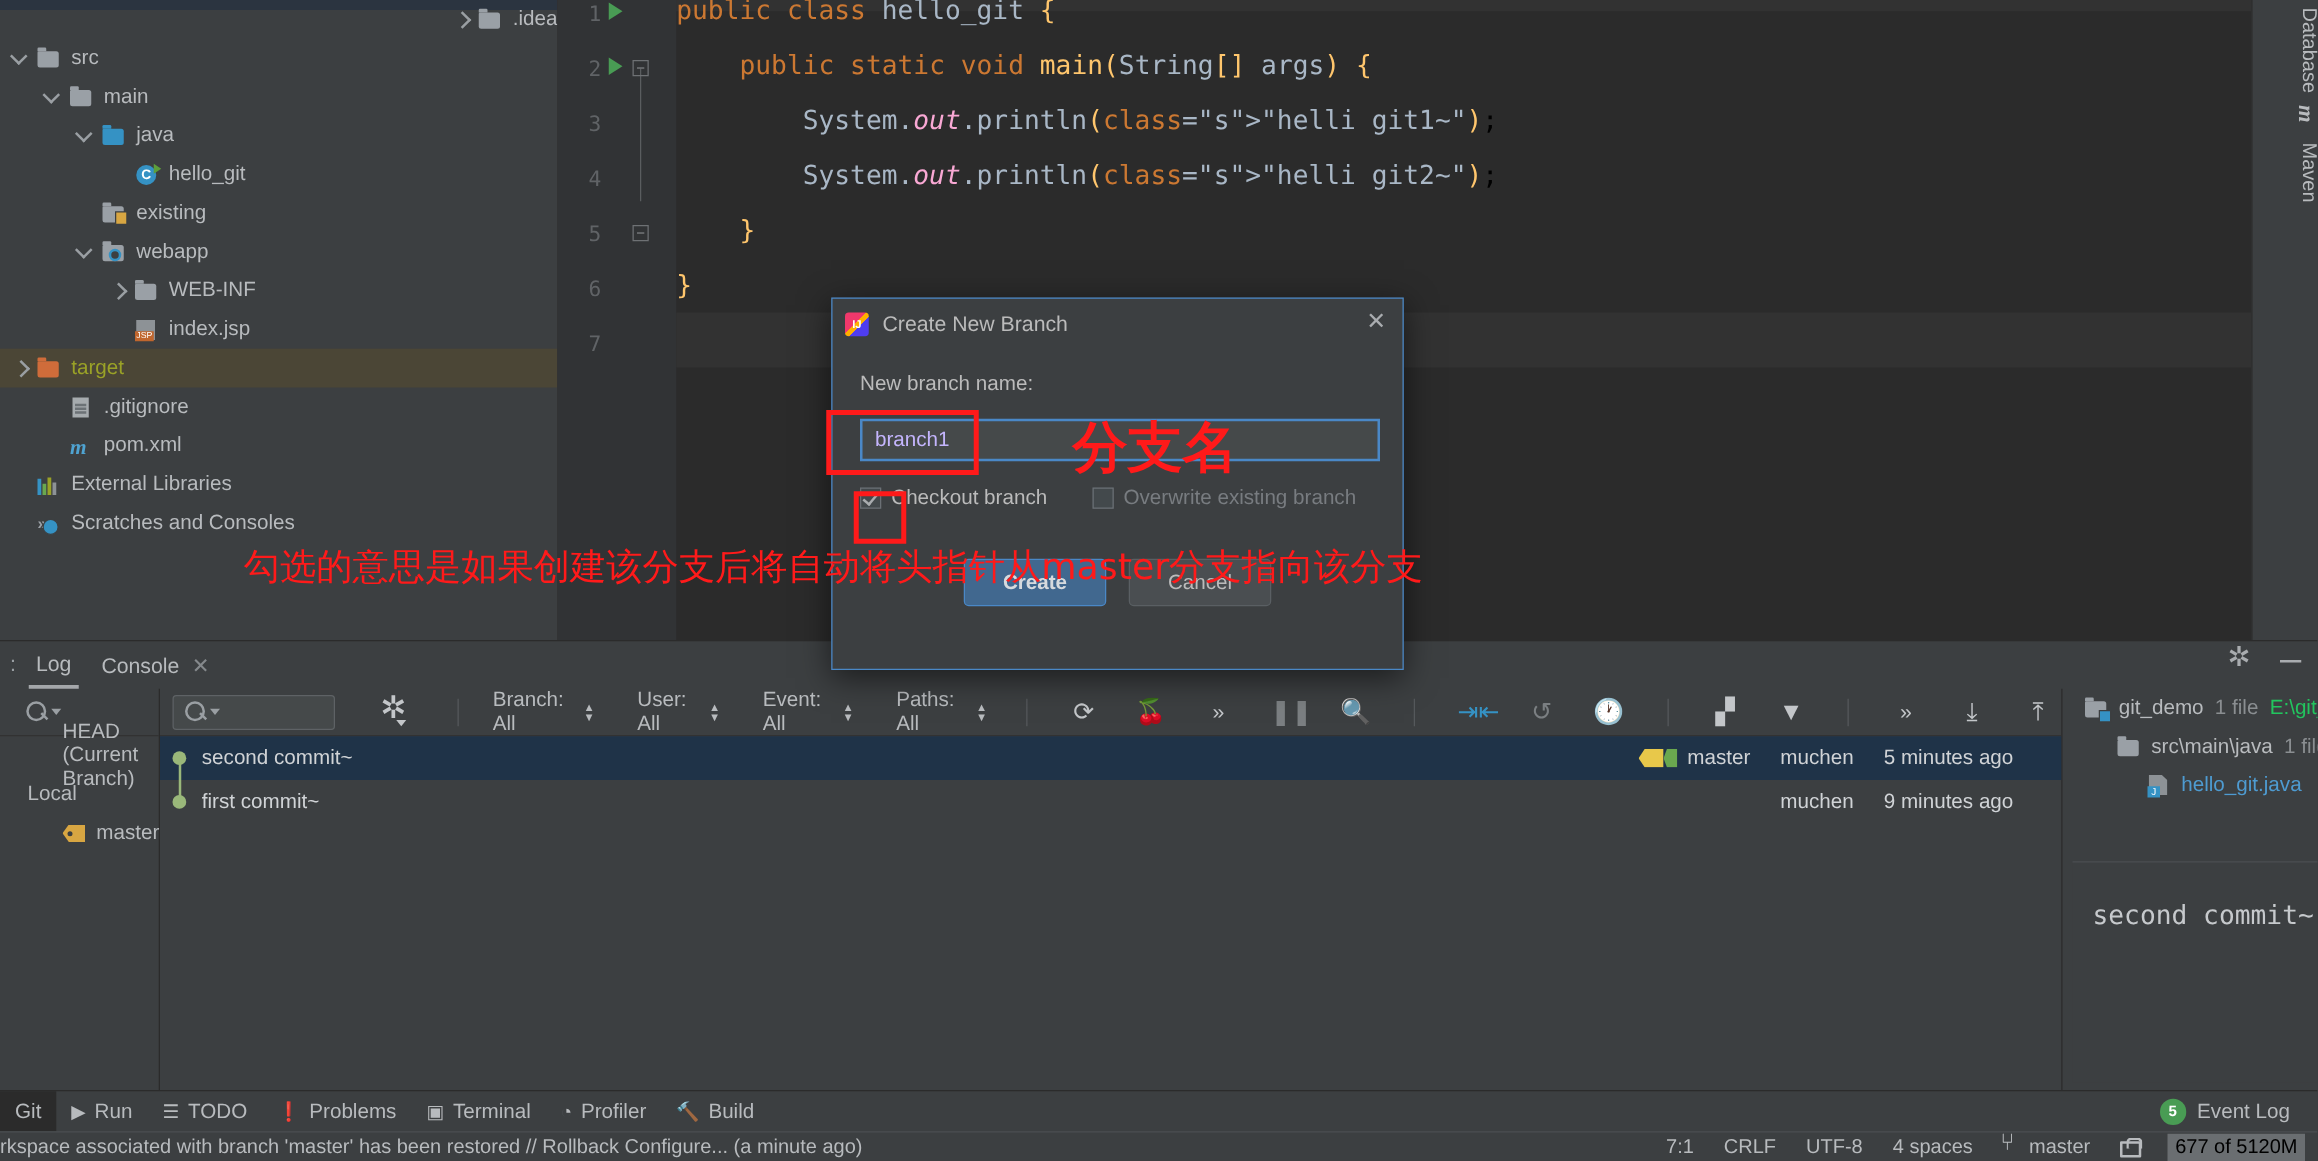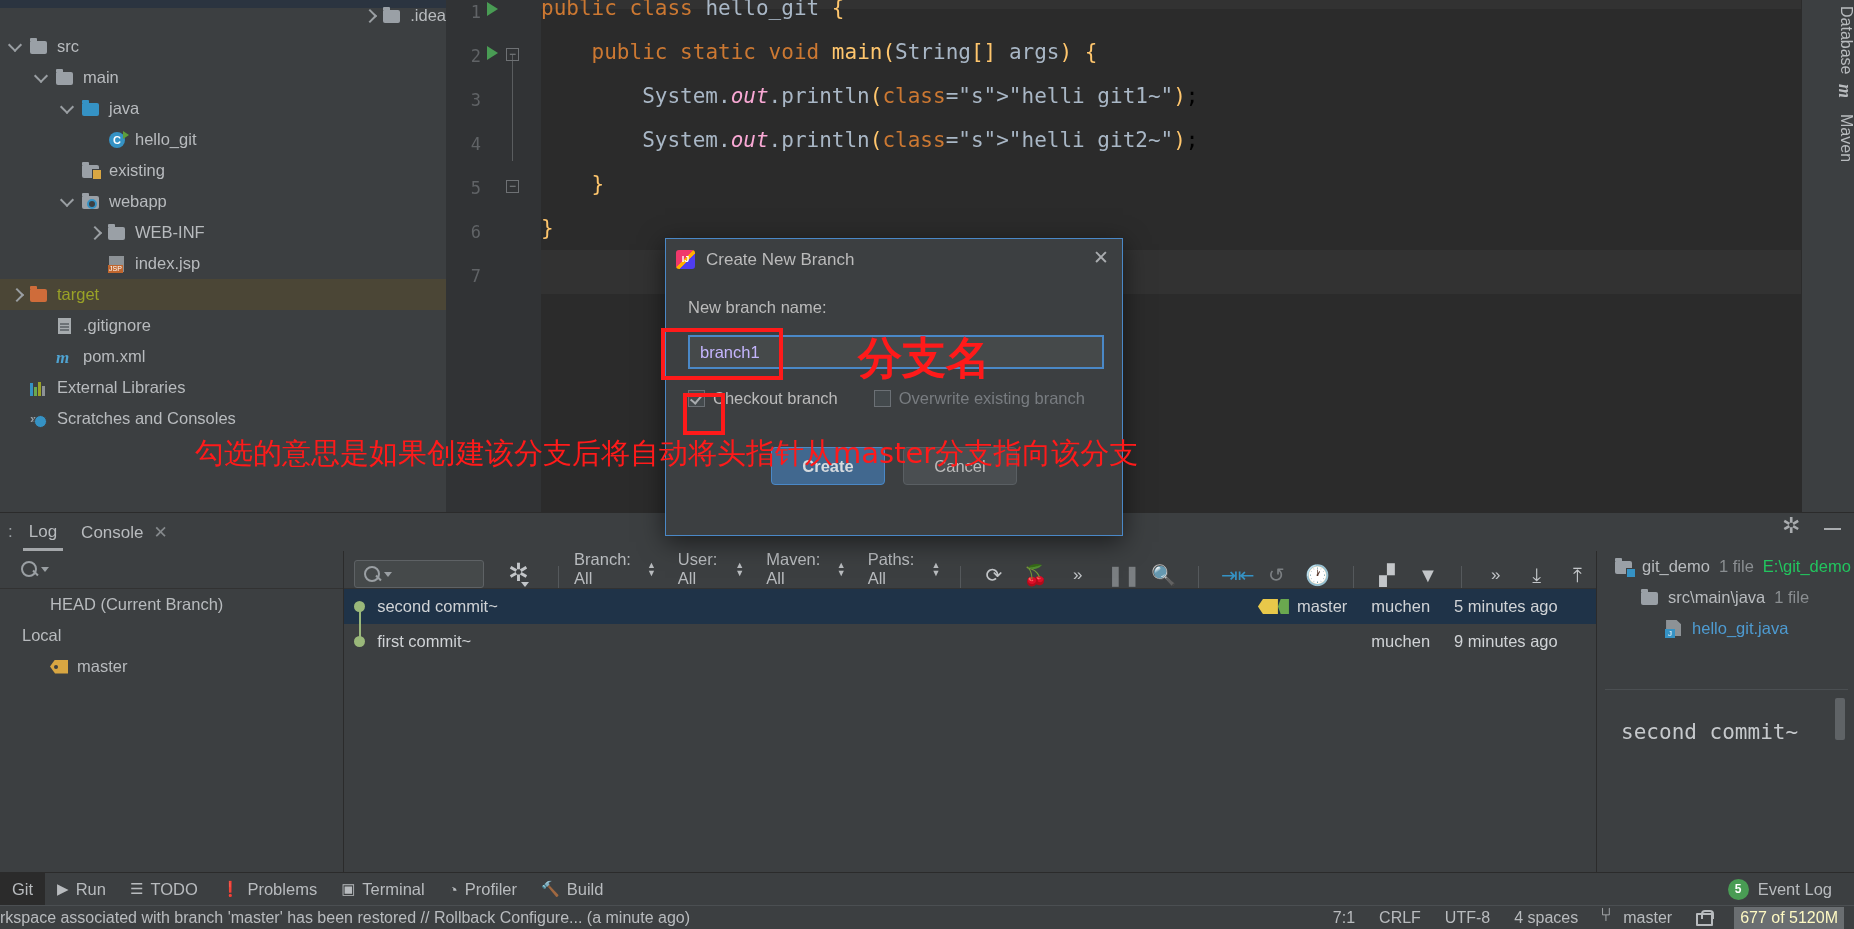--- a/index.html
+++ b/index.html
@@ -320,21 +320,21 @@
   }
   .tag-ico::after {
     content: ""; position: absolute; left: 4px; top: 5px; width: 4px; height: 4px;
     border-radius: 50%; background: #3c3f41;
   }
 
   #commit-pane {
     flex: 1; position: relative; border-right: 1px solid #2b2b2b;
   }
   .cp-toolbar {
-    height: 38px; display: flex; align-items: flex-end; gap: 4px;
+    height: 38px; display: flex; align-items: center; gap: 16px;
     border-bottom: 1px solid #323232; padding-left: 10px;
   }
   .cp-search-box {
     width: 146px; height: 28px; background: #45494a; border: 1px solid #5e6265;
     border-radius: 3px; display: flex; align-items: center; padding-left: 8px;
     margin-right: 20px;
   }
   .tb-gear {
     width: 24px; height: 24px; position: relative; margin-right: 14px;
   }
@@ -449,21 +449,21 @@
   .lock-ico { width: 14px; height: 16px; position: relative; display: inline-block; }
   .lock-ico::before {
     content: ""; position: absolute; left: 0; bottom: 0; width: 13px; height: 9px;
     border: 2px solid #b8bbbe; border-radius: 1px;
   }
   .lock-ico::after {
     content: ""; position: absolute; left: 5px; top: 0; width: 9px; height: 7px;
     border: 2px solid #b8bbbe; border-bottom: none; border-radius: 4px 4px 0 0;
   }
   .mem-bar {
-    background: #6a6e71; padding: 2px 6px; color: #fef9c3;
+    background: #6a6e71; padding: 2px 6px; color: #000000;
   }
   .branch-ico { width: 13px; height: 17px; position: relative; display: inline-block; }
   .branch-ico::before {
     content: "⑂"; position: absolute; left: -2px; top: -5px;
     font-size: 19px; color: #b8bbbe; line-height: 22px;
   }
 </style>
 </head>
 <body>
 
@@ -687,21 +687,21 @@
           <span class="tb-sep"></span>
           <span class="tb-filter">
               <span>Branch: All</span>
               <span class="ud">▲<br>▼</span>
             </span>
           <span class="tb-filter" style="margin-left:14px">
               <span>User: All</span>
               <span class="ud">▲<br>▼</span>
             </span>
           <span class="tb-filter" style="margin-left:14px">
-              <span>Maven: All</span>
+              <span>Event: All</span>
               <span class="ud">▲<br>▼</span>
             </span>
           <span class="tb-filter" style="margin-left:14px">
               <span>Paths: All</span>
               <span class="ud">▲<br>▼</span>
             </span>
           <span class="tb-sep"></span>
           <span class="tb-icon">⟳</span>
           <span class="tb-icon">🍒</span>
           <span class="tb-icon" style="font-size:17px">»</span>

